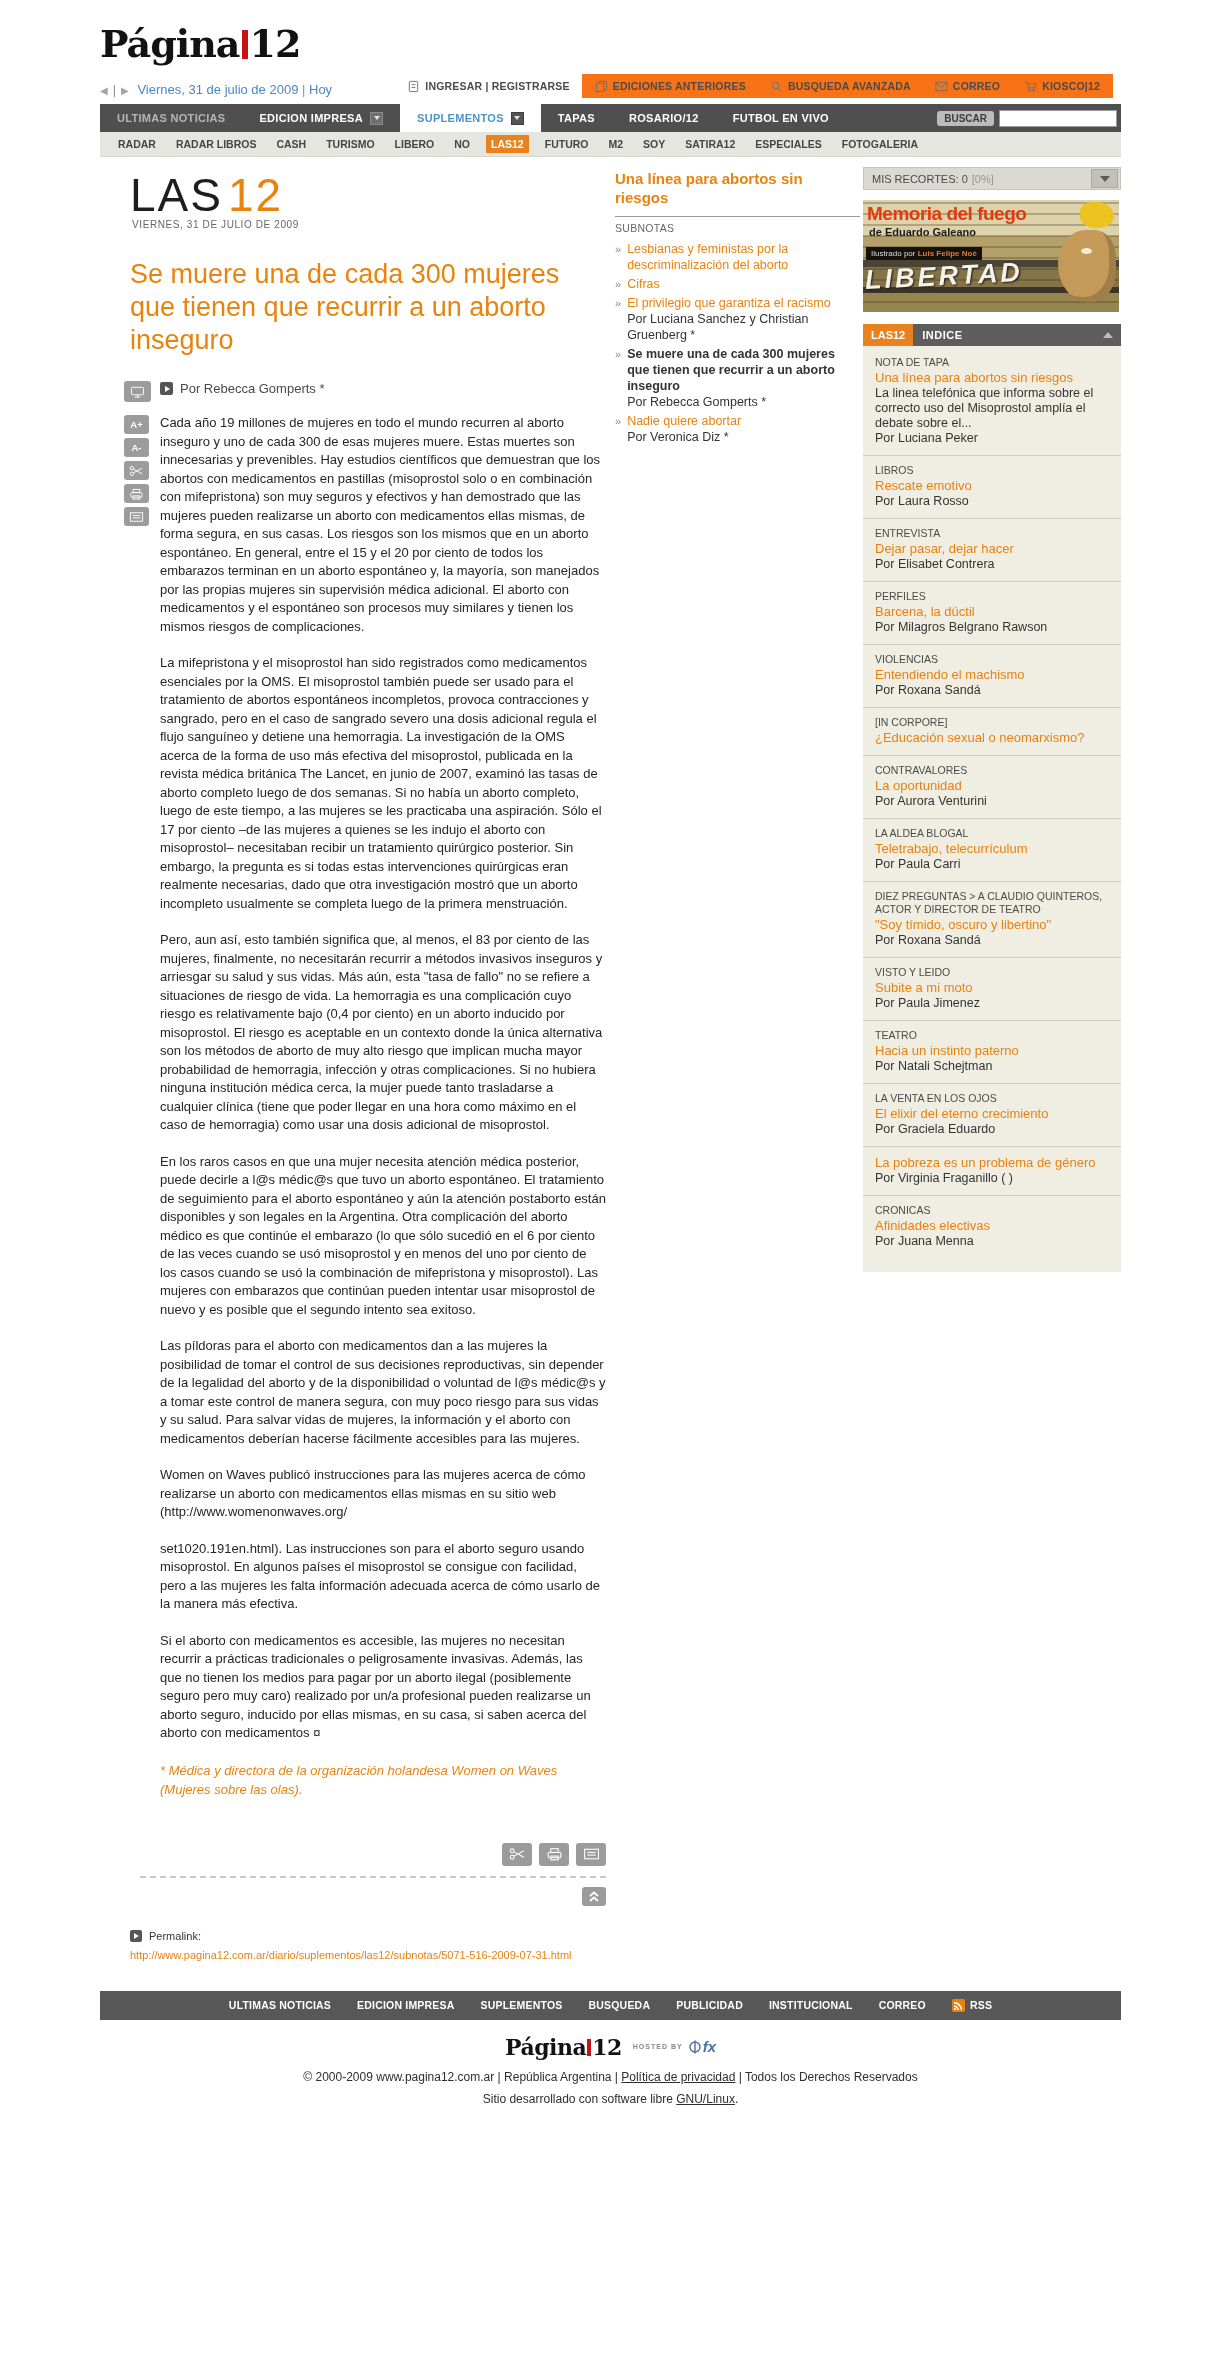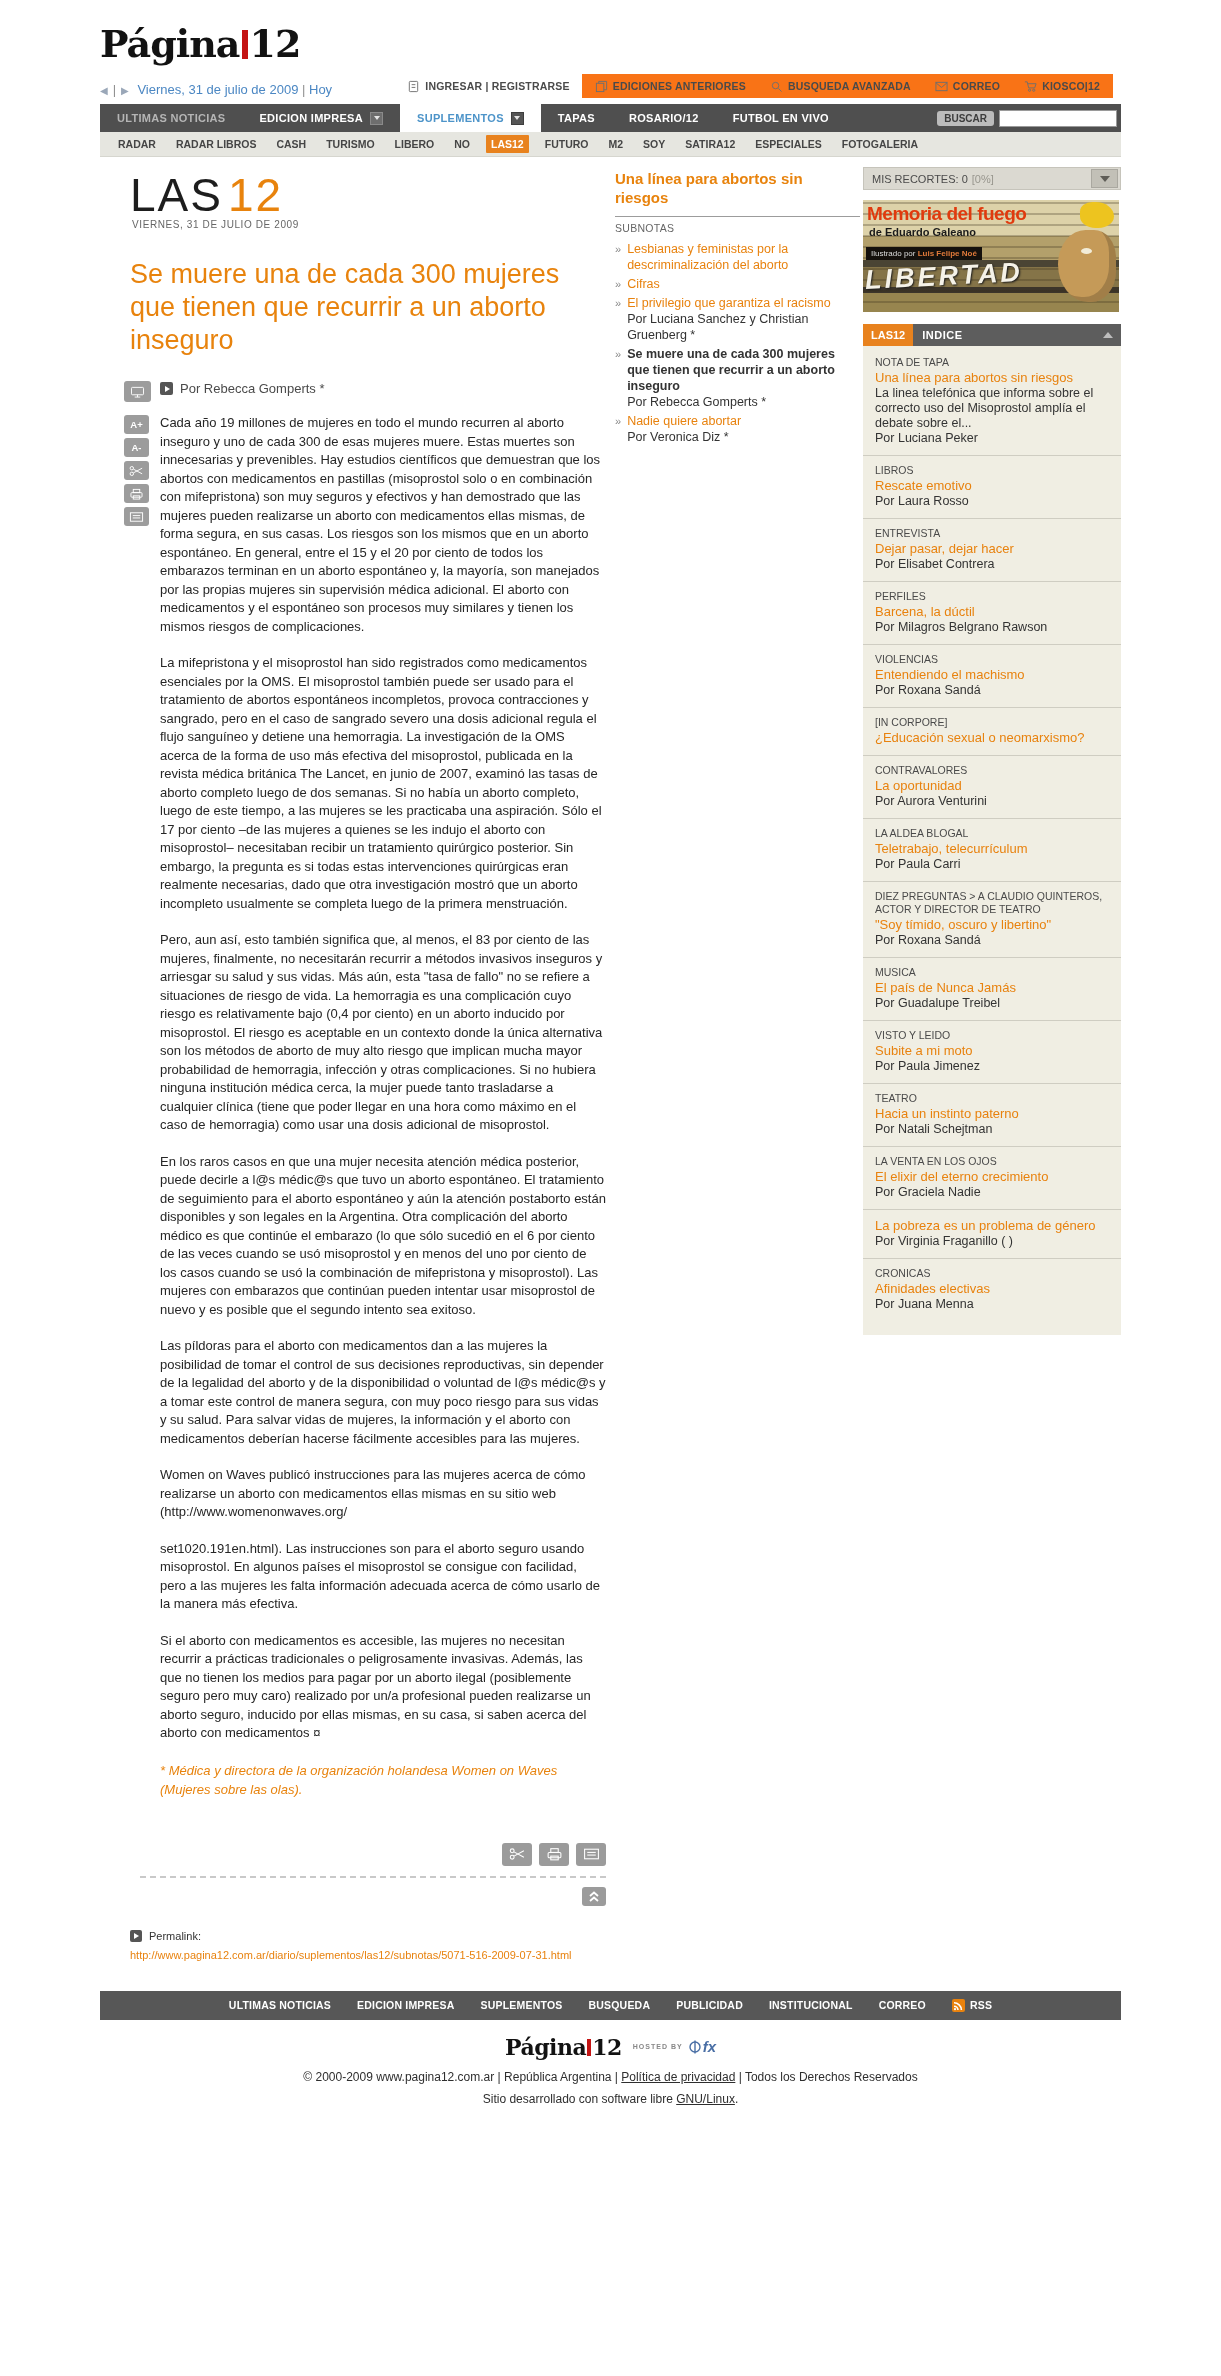--- a/index.html
+++ b/index.html
@@ -432,38 +432,33 @@
           <div class="idx-cat">LA ALDEA BLOGAL</div>
           <a class="idx-title">Teletrabajo, telecurrículum</a>
           <div class="idx-author">Por Paula Carri</div>
         </div>
         <div class="idx-item">
           <div class="idx-cat">DIEZ PREGUNTAS &gt; A CLAUDIO QUINTEROS, ACTOR Y DIRECTOR DE TEATRO</div>
           <a class="idx-title">"Soy tímido, oscuro y libertino"</a>
           <div class="idx-author">Por Roxana Sandá</div>
         </div>
         <div class="idx-item">
-          <div class="idx-cat">MUSICA</div>
-          <a class="idx-title">El país de Nunca Jamás</a>
-          <div class="idx-author">Por Guadalupe Treibel</div>
-        </div>
-        <div class="idx-item">
           <div class="idx-cat">VISTO Y LEIDO</div>
           <a class="idx-title">Subite a mi moto</a>
           <div class="idx-author">Por Paula Jimenez</div>
         </div>
         <div class="idx-item">
           <div class="idx-cat">TEATRO</div>
           <a class="idx-title">Hacia un instinto paterno</a>
           <div class="idx-author">Por Natali Schejtman</div>
         </div>
         <div class="idx-item">
           <div class="idx-cat">LA VENTA EN LOS OJOS</div>
           <a class="idx-title">El elixir del eterno crecimiento</a>
-          <div class="idx-author">Por Graciela Nadie</div>
+          <div class="idx-author">Por Graciela Eduardo</div>
         </div>
         <div class="idx-item">
           <a class="idx-title">La pobreza es un problema de género</a>
           <div class="idx-author">Por Virginia Fraganillo ( )</div>
         </div>
         <div class="idx-item">
           <div class="idx-cat">CRONICAS</div>
           <a class="idx-title">Afinidades electivas</a>
           <div class="idx-author">Por Juana Menna</div>
         </div>

